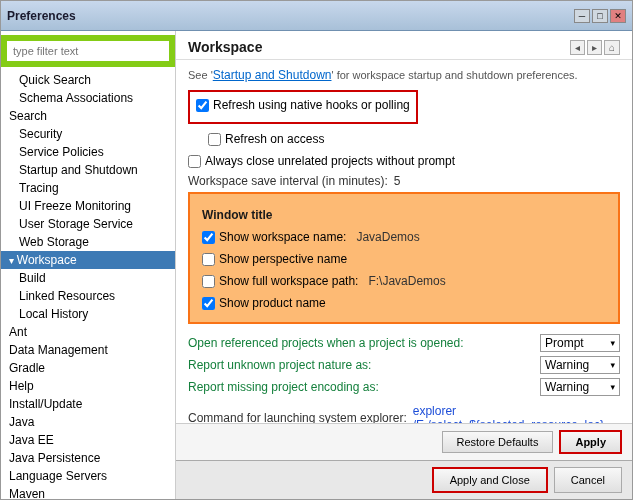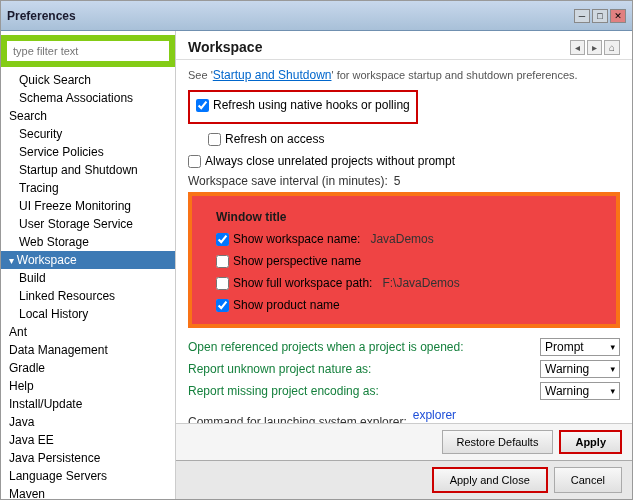--- a/index.html
+++ b/index.html
@@ -42,31 +42,31 @@
     .checkbox-row input[type=checkbox] { margin: 0; }
     
     .indent-row { padding-left: 20px; }
     
     .field-row { display: flex; align-items: center; gap: 6px; margin-bottom: 4px; }
     .field-label { color: #333; }
     .field-value { color: #333; }
     
     .section-title { font-weight: bold; margin-bottom: 6px; margin-top: 8px; color: #1a1a1a; }
     
-    .window-title-section { border: 4px solid #f97316; padding: 6px 24px; margin-bottom: 10px; background: #ef4444; }
+    .window-title-section { border: 2px solid #f97316; padding: 6px 12px; margin-bottom: 10px; background: #fdba74; }
     
     .report-row { display: flex; align-items: center; justify-content: space-between; margin-bottom: 4px; }
     .report-label { color: #15803d; flex: 1; }
     .report-dropdown { display: inline-flex; align-items: center; border: 1px solid #999; background: white; padding: 1px 4px; font-size: 11px; min-width: 80px; justify-content: space-between; cursor: pointer; }
     
     .command-row { display: flex; align-items: center; gap: 6px; margin: 8px 0; }
     .command-label { color: #333; white-space: nowrap; }
     .command-value { color: #1d4ed8; flex: 1; }
     
-    .bottom-buttons { padding: 6px 10px; border-top: 1px solid #ccc; display: flex; justify-content: flex-end; gap: 6px; background: #f5f5f5; }
+    .bottom-buttons { padding: 6px 10px; border-top: 1px solid #ccc; display: flex; justify-content: flex-end; gap: 6px; background: #f5f5f5; align-items: center; }
     .btn { padding: 4px 14px; border: 1px solid #aaa; background: linear-gradient(to bottom, #f8f8f8, #e0e0e0); cursor: pointer; font-size: 11px; }
     .btn.apply-btn { border: 2px solid #cc0000; font-weight: bold; }
     
     .footer-buttons { padding: 6px 10px; border-top: 1px solid #aaa; display: flex; justify-content: flex-end; gap: 6px; background: #e8e8e8; }
     .footer-btn { padding: 5px 16px; border: 1px solid #aaa; background: linear-gradient(to bottom, #f8f8f8, #e0e0e0); cursor: pointer; font-size: 11px; }
     .footer-btn.apply-close { border: 2px solid #cc0000; }
     
     ::-webkit-scrollbar { width: 12px; }
     ::-webkit-scrollbar-track { background: #f0f0f0; }
     ::-webkit-scrollbar-thumb { background: #c0c0c0; border: 1px solid #aaa; }

